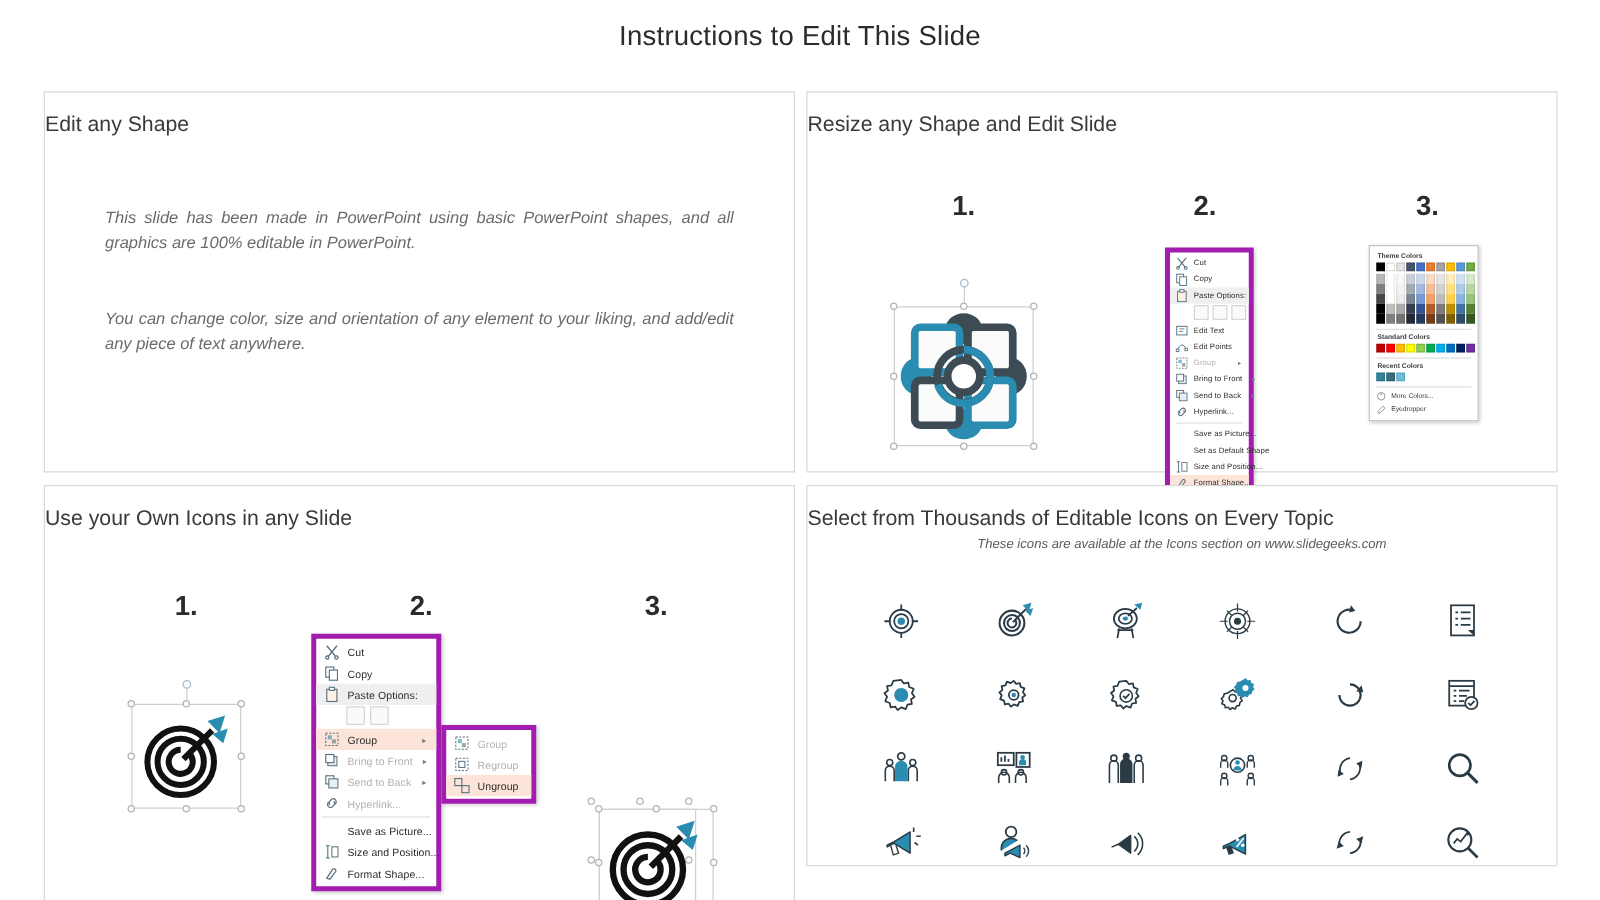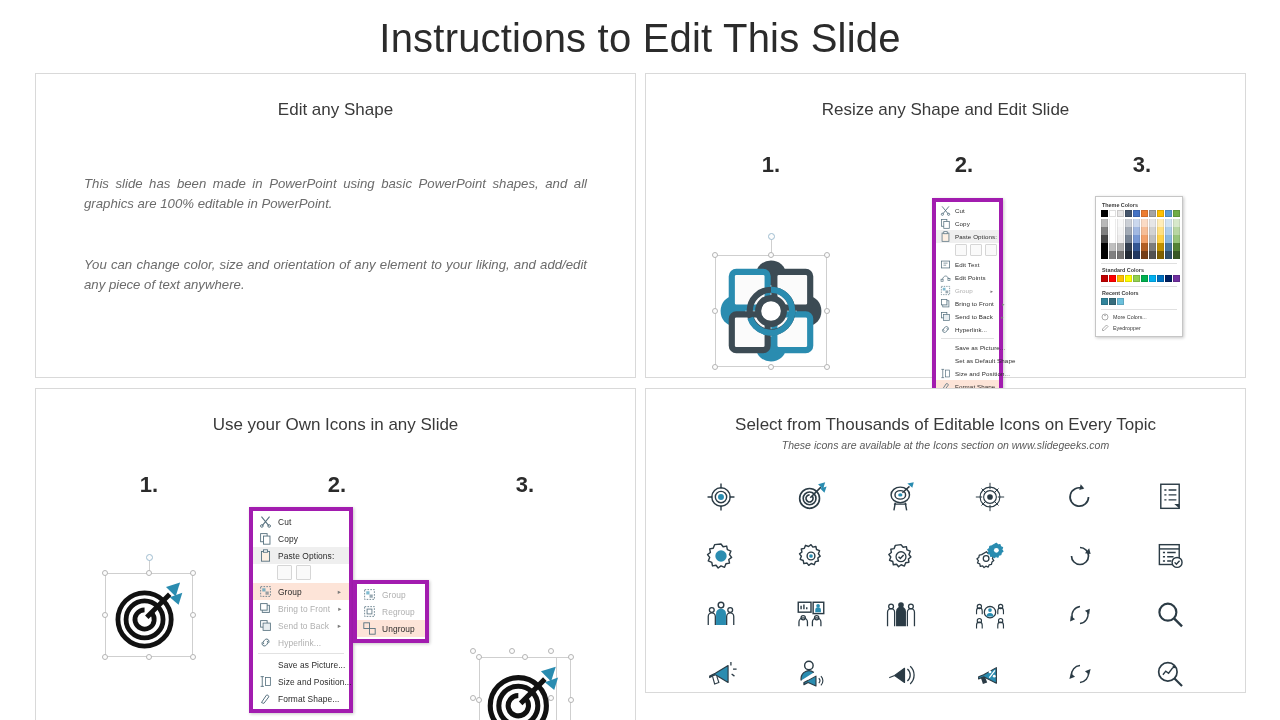--- a/index.html
+++ b/index.html
@@ -7,37 +7,37 @@
     width: 1280px; height: 720px;
     background: #ffffff;
     font-family: "Liberation Sans", sans-serif;
     overflow: hidden;
   }
   .slide { position: relative; width: 1280px; height: 720px; background: #fff; }
 
   .slide-title {
     position: absolute; top: 16px; left: 0; width: 1280px;
     text-align: center;
-    font-size: 40px; font-weight: 400; color: #2b2b2b;
+    font-size: 22px; font-weight: 400; color: #2b2b2b;
     letter-spacing: 0.2px;
   }
 
   .panel {
     position: absolute;
     border: 1px solid #d9d9d9;
     background: #fff;
   }
   .panel-tl { left: 35px;  top: 73px;  width: 601px; height: 305px; }
   .panel-tr { left: 645px; top: 73px;  width: 601px; height: 305px; }
   .panel-bl { left: 35px;  top: 388px; width: 601px; height: 385px; }
   .panel-br { left: 645px; top: 388px; width: 601px; height: 305px; }
 
   .panel-title {
-    text-align: center; font-size: 17px; color: #3a3a3a;
-    font-weight: 400; margin-top: 26px;
+    font-size: 17px; color: #3a3a3a;
+    font-weight: 400; margin-top: 16px;
   }
   .panel-sub {
     text-align: center; font-size: 10.5px; color: #5a5a5a;
     font-style: italic; margin-top: 4px;
   }
 
   
   .body-text {
     margin: 0 48px; font-size: 13.2px; line-height: 1.55;
     color: #6b6b6b; font-style: italic; text-align: justify;

